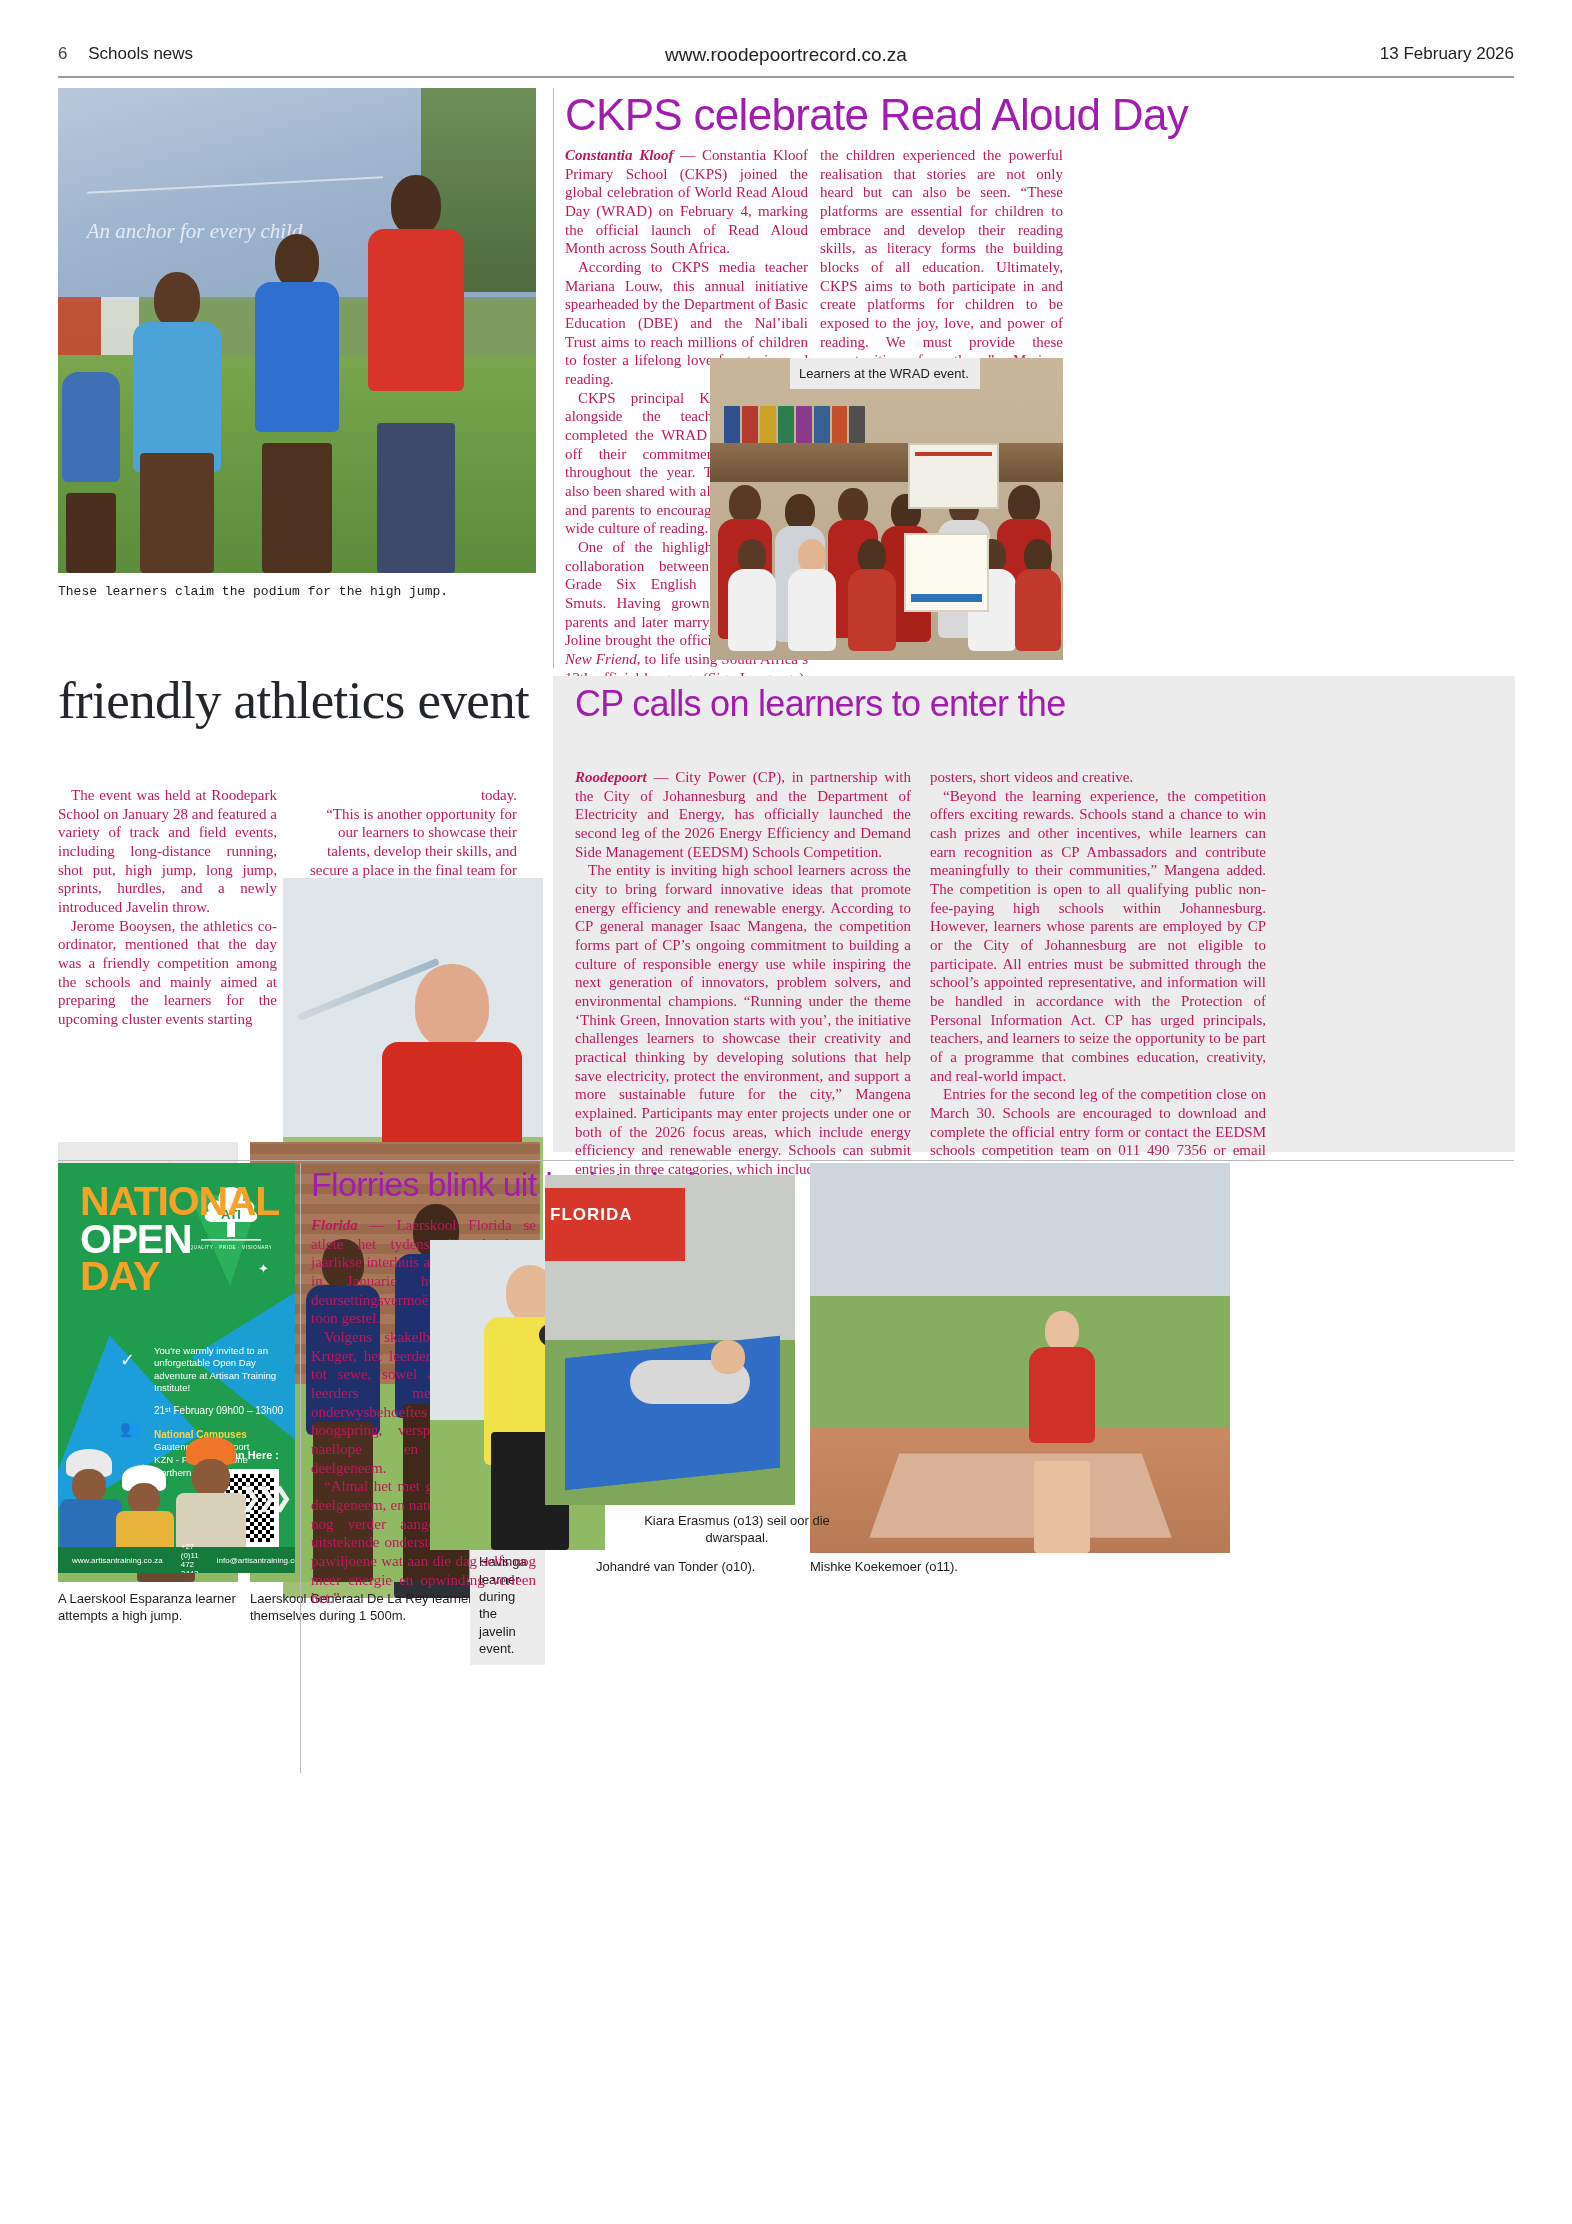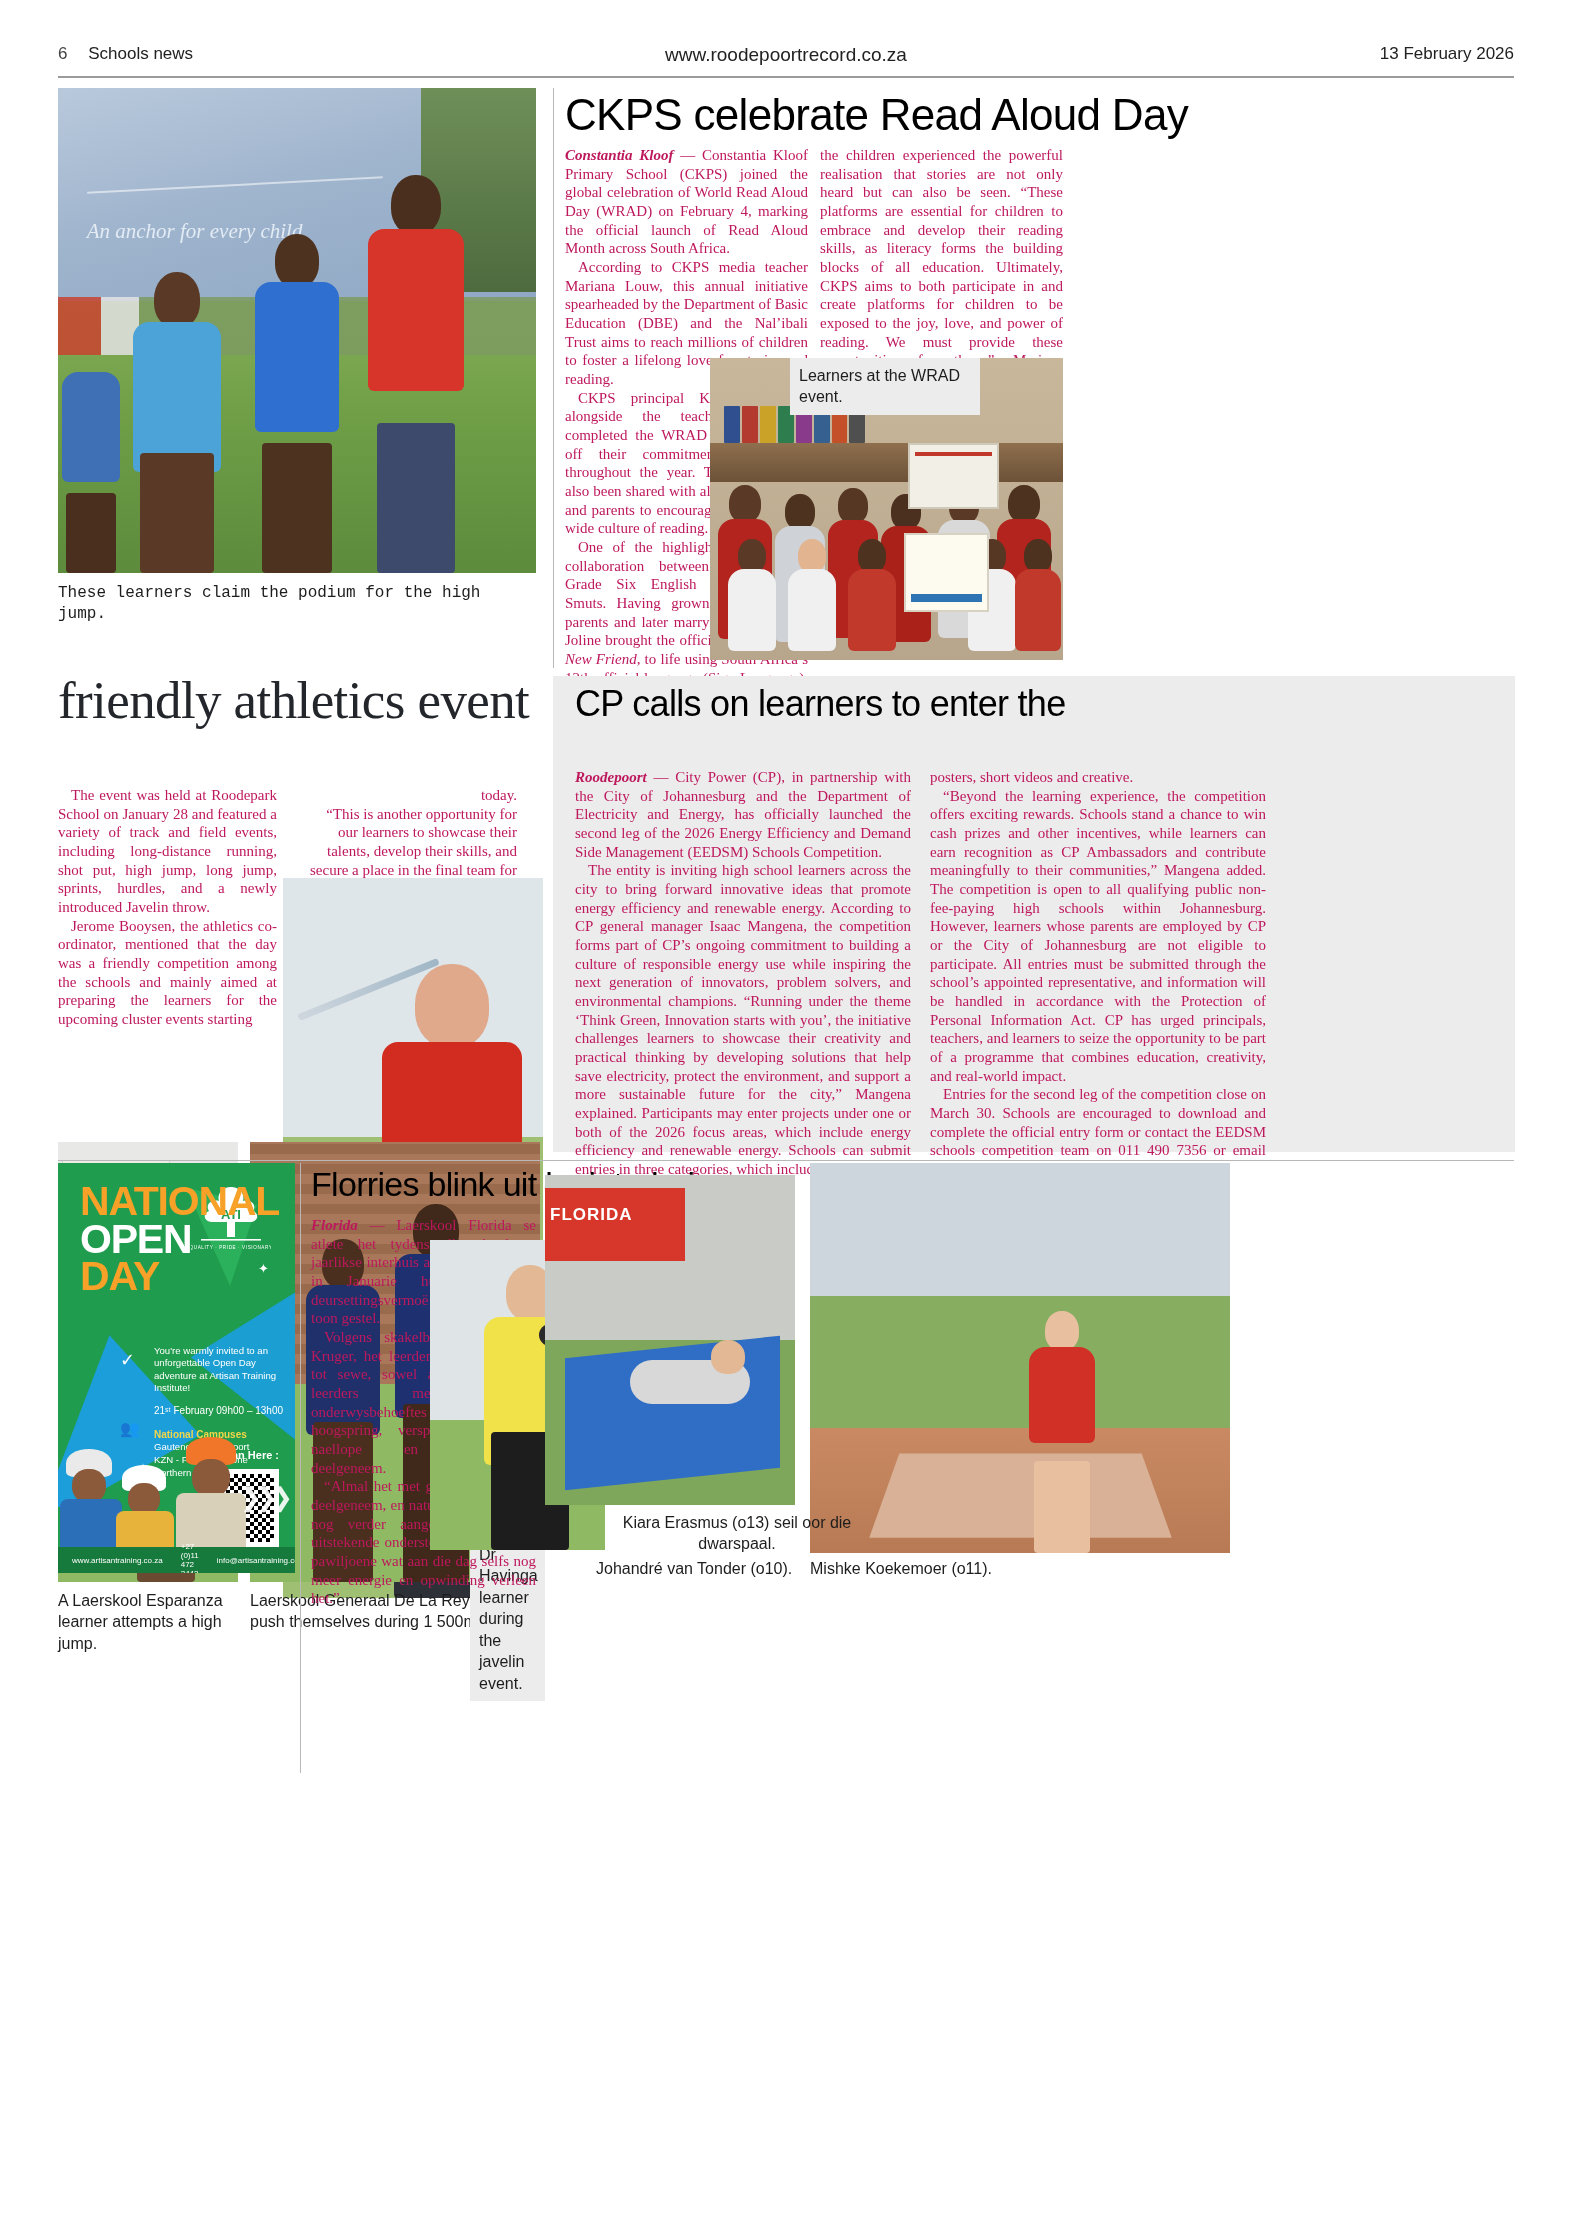--- a/index.html
+++ b/index.html
@@ -27,31 +27,31 @@
   .rule {
     position:absolute; left:58px; top:76px; width:1456px; height:2px;
     background:#9b9b9b;
   }
 
   
   .photo { position:absolute; overflow:hidden; background:#cfd6dc; }
   .caption {
     position:absolute;
     font-family:"Liberation Sans", sans-serif;
-    font-size:16px; line-height:1.34; color:#1d1d1d;
+    font-size:13px; line-height:1.34; color:#1d1d1d;
   }
   .caption.boxed { background:#ececec; padding:7px 9px; }
 
   .headline-serif {
     font-family:"Liberation Serif", serif;
     font-weight:400; color:#23262b; letter-spacing:-0.6px;
   }
   .headline-sans {
     font-family:"Liberation Sans", sans-serif;
-    font-weight:400; color:#000000; letter-spacing:-0.7px;
+    font-weight:400; color:#a21caf; letter-spacing:-0.7px;
   }
   .body-col {
     position:absolute;
     font-family:"Liberation Serif", serif;
     font-size:15px; line-height:1.245;
     text-align:justify; color:#be185d;
     hyphens:auto; -webkit-hyphens:auto;
   }
   .body-col p { text-indent:13px; margin:0; }
   .body-col p.first { text-indent:0; }

